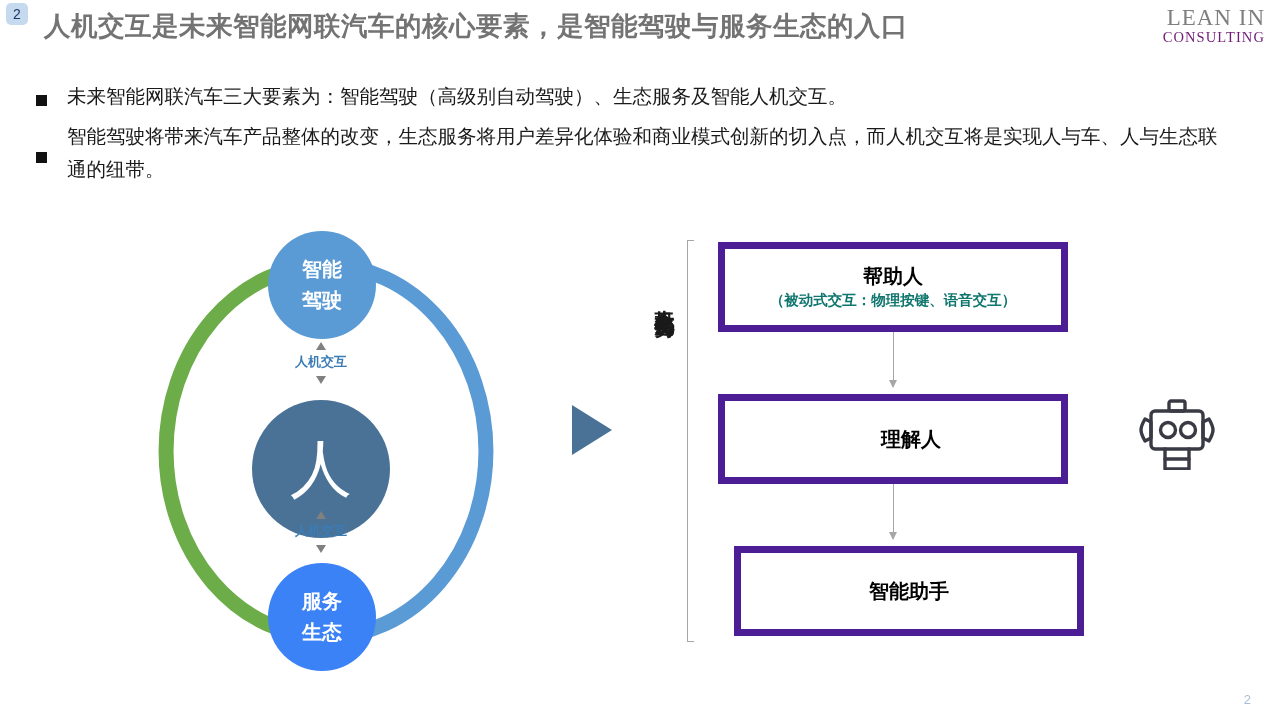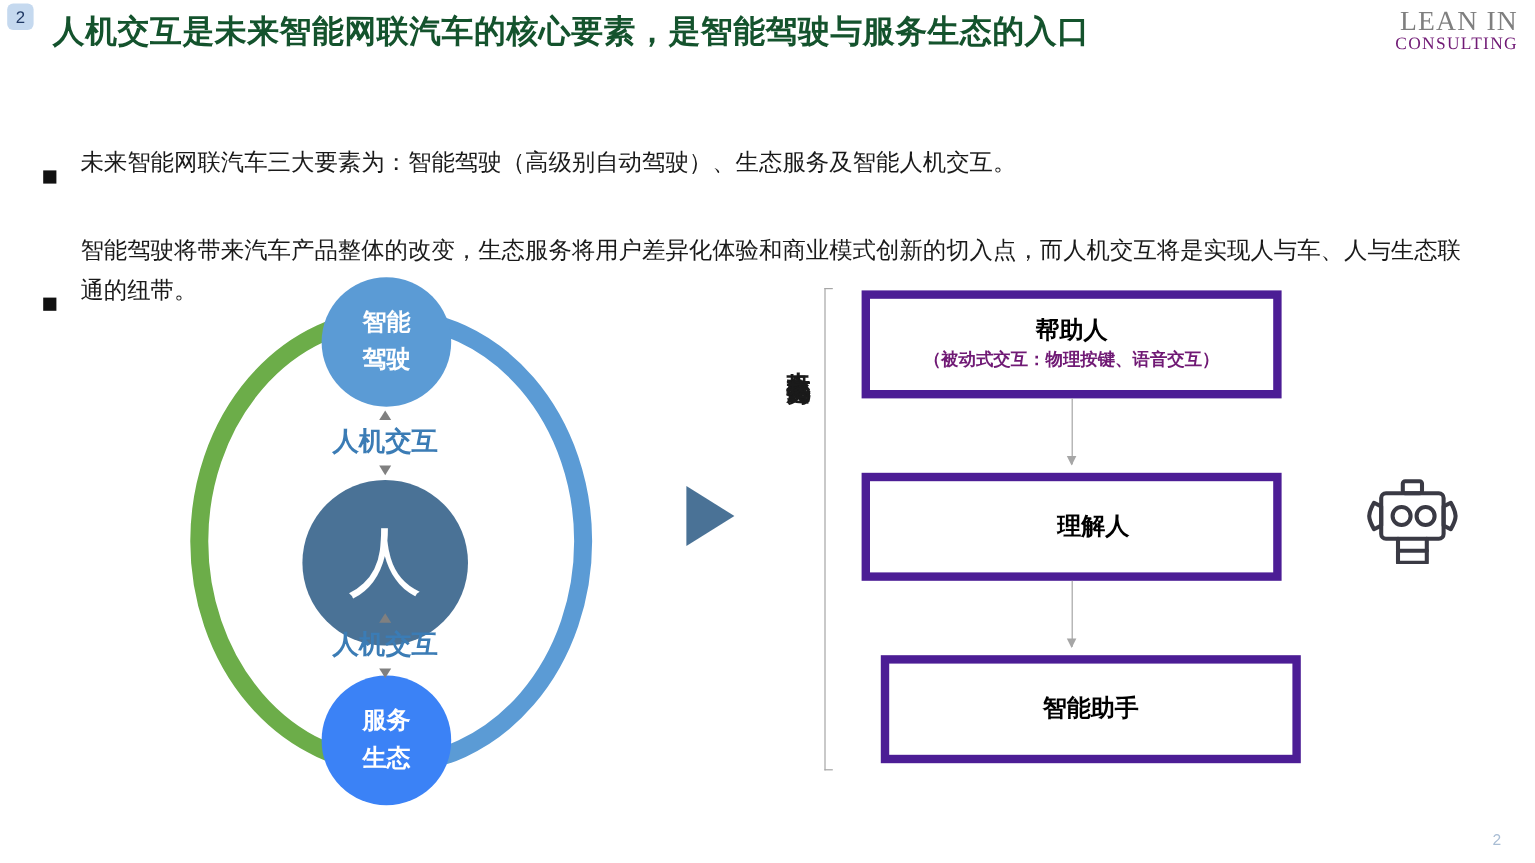--- a/index.html
+++ b/index.html
@@ -34,21 +34,21 @@
   }
 
   
   .slide-title {
     position: absolute;
     left: 44px;
     top: 8px;
     width: 1050px;
     font-size: 26.5px;
     font-weight: bold;
-    color: #14532d;
+    color: #737373;
     letter-spacing: 0.5px;
     white-space: nowrap;
   }
 
   .logo {
     position: absolute;
     right: 14px;
     top: 6px;
     text-align: right;
     font-family: "Liberation Serif", "DejaVu Serif", serif;
@@ -70,23 +70,22 @@
 
   
   .bullets {
     position: absolute;
     left: 36px;
     top: 80px;
     width: 1200px;
   }
   .bullet-row {
     display: flex;
-    align-items: flex-end;
+    align-items: center;
     margin-bottom: 7px;
-    margin-top: 40px;
   }
   .bullet-marker {
     width: 11px;
     height: 11px;
     background: #111111;
     margin-top: 8px;
     margin-right: 20px;
     flex: 0 0 auto;
   }
   .bullet-text {
@@ -152,21 +151,21 @@
     font-weight: 300;
   }
 
   .hmi-label {
     position: absolute;
     left: 96px;
     width: 166px;
     text-align: center;
     color: #3b7cb5;
     font-weight: bold;
-    font-size: 22px;
+    font-size: 13px;
   }
   .hmi-top { top: 127px; }
   .hmi-bottom { top: 296px; }
 
   .tri-up, .tri-down {
     position: absolute;
     left: 50%;
     margin-left: -5px;
     width: 0;
     height: 0;
@@ -253,21 +252,21 @@
 
   .flow-title {
     font-size: 20px;
     font-weight: bold;
     color: #000000;
     line-height: 25px;
   }
   .flow-sub {
     font-size: 14.5px;
     font-weight: bold;
-    color: #701a75;
+    color: #0f766e;
     line-height: 22px;
     white-space: nowrap;
   }
 
   .connector {
     position: absolute;
     left: 243px;
     width: 1px;
     background: #a6a6a6;
   }

